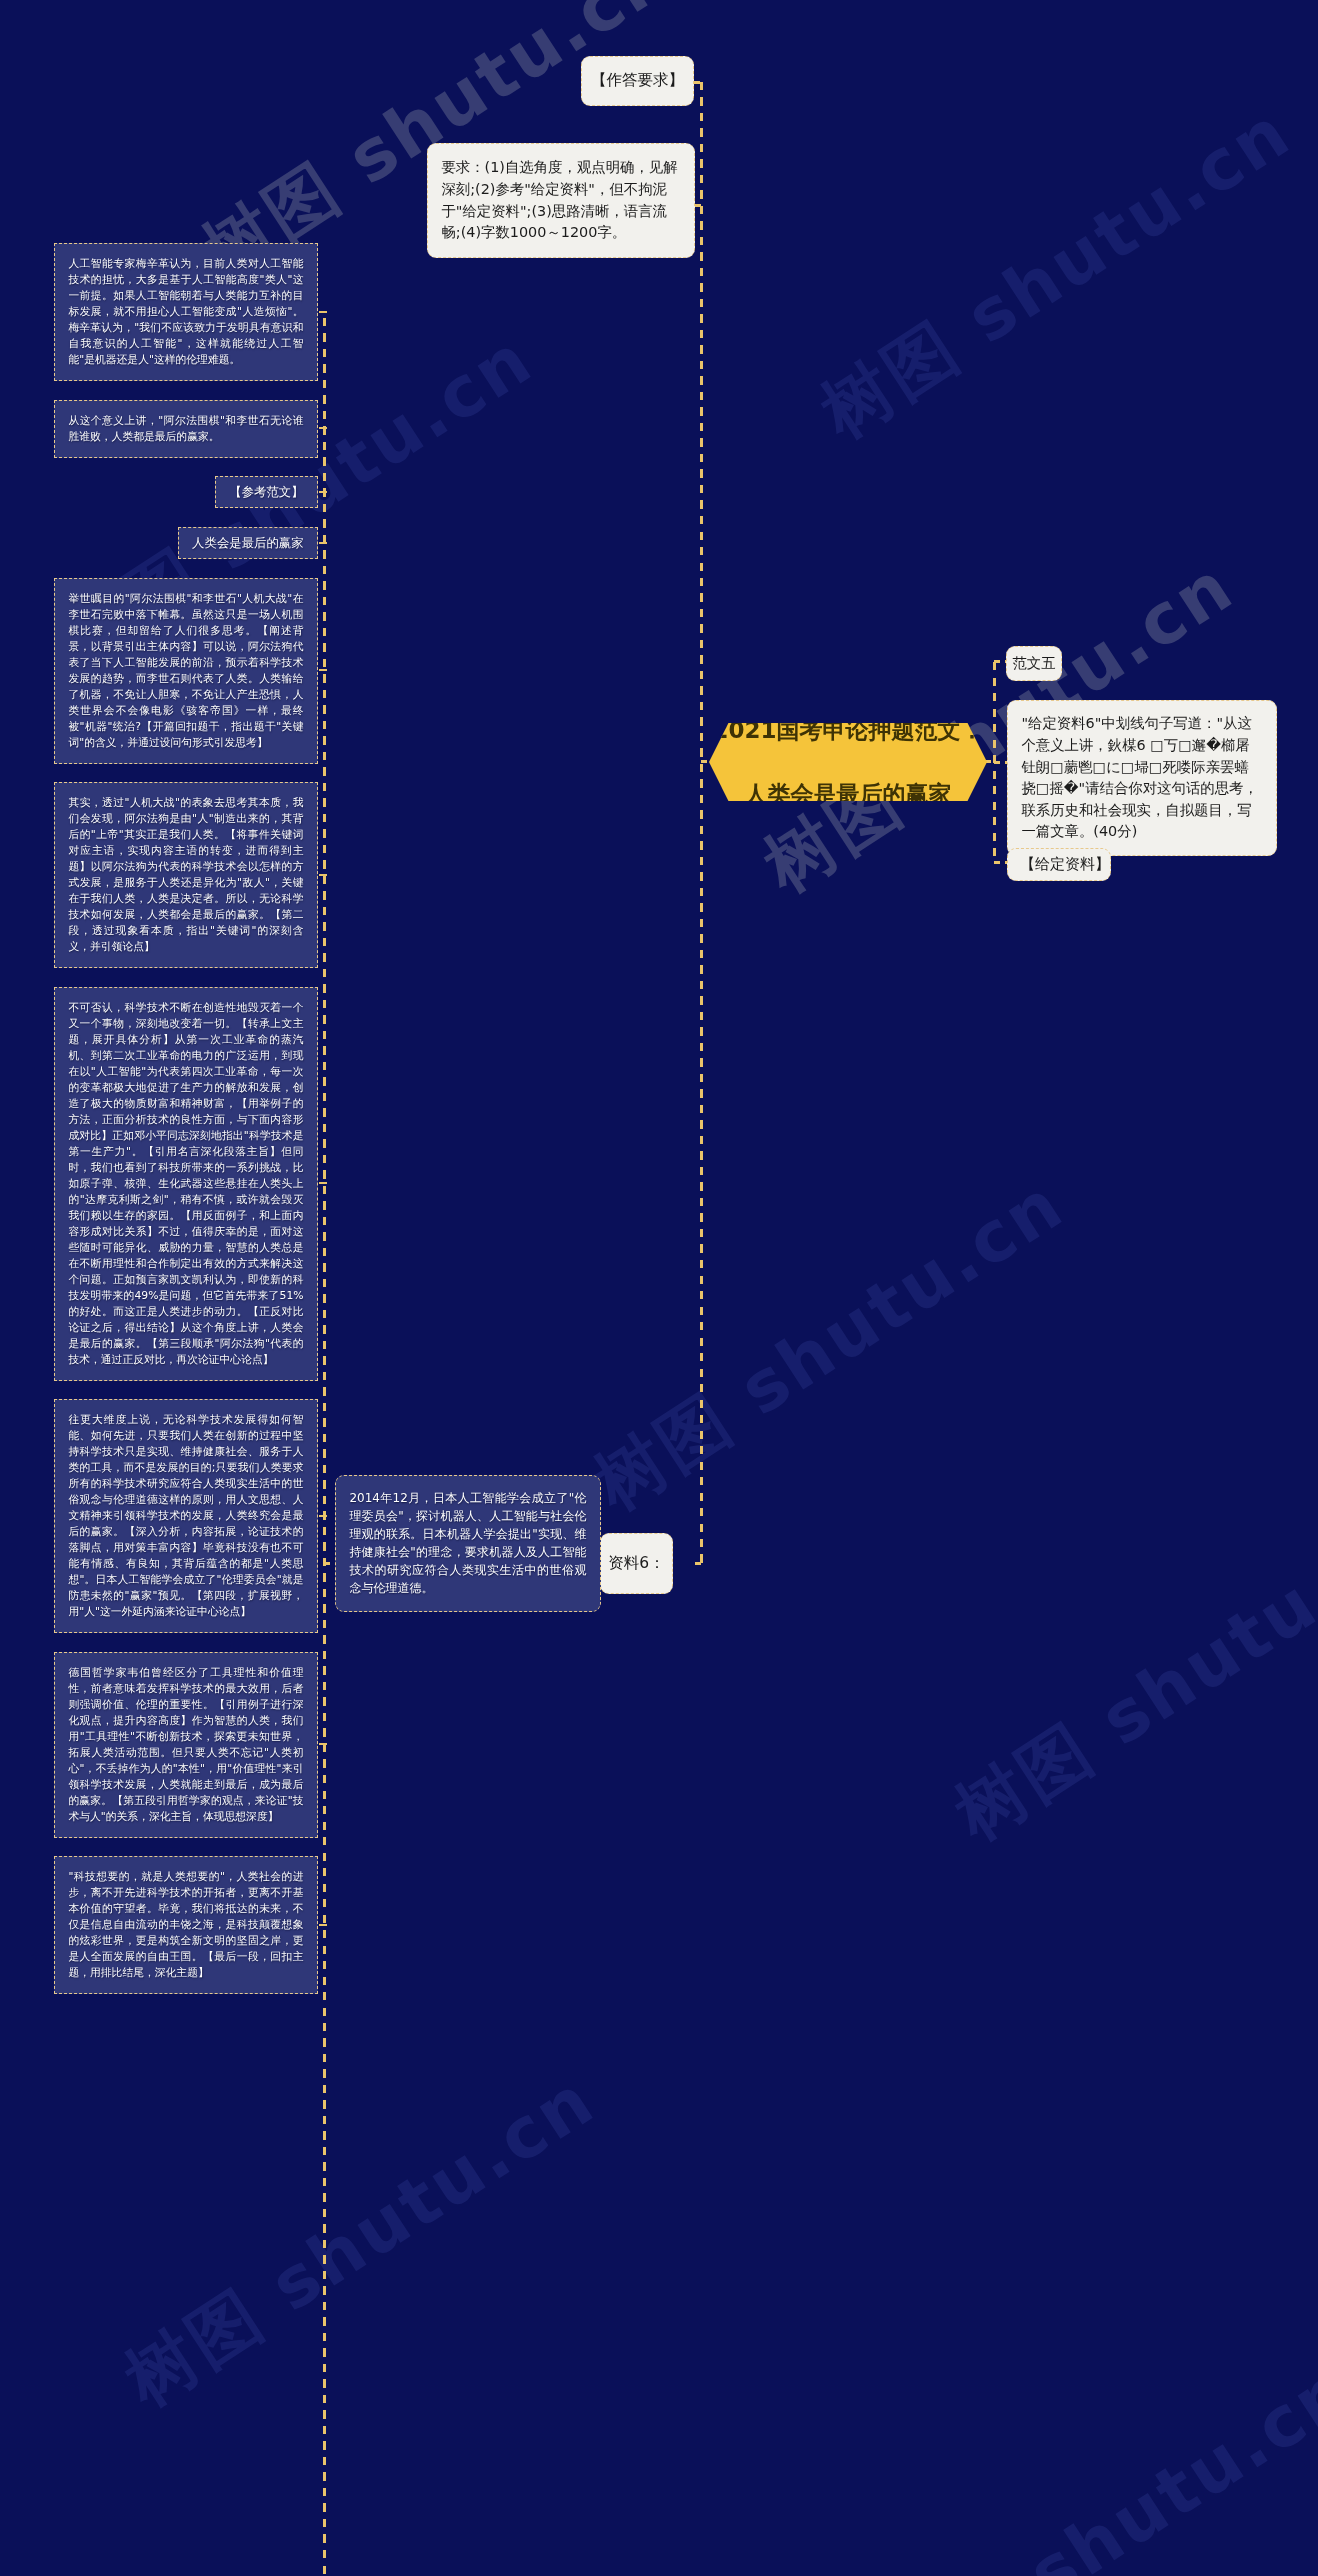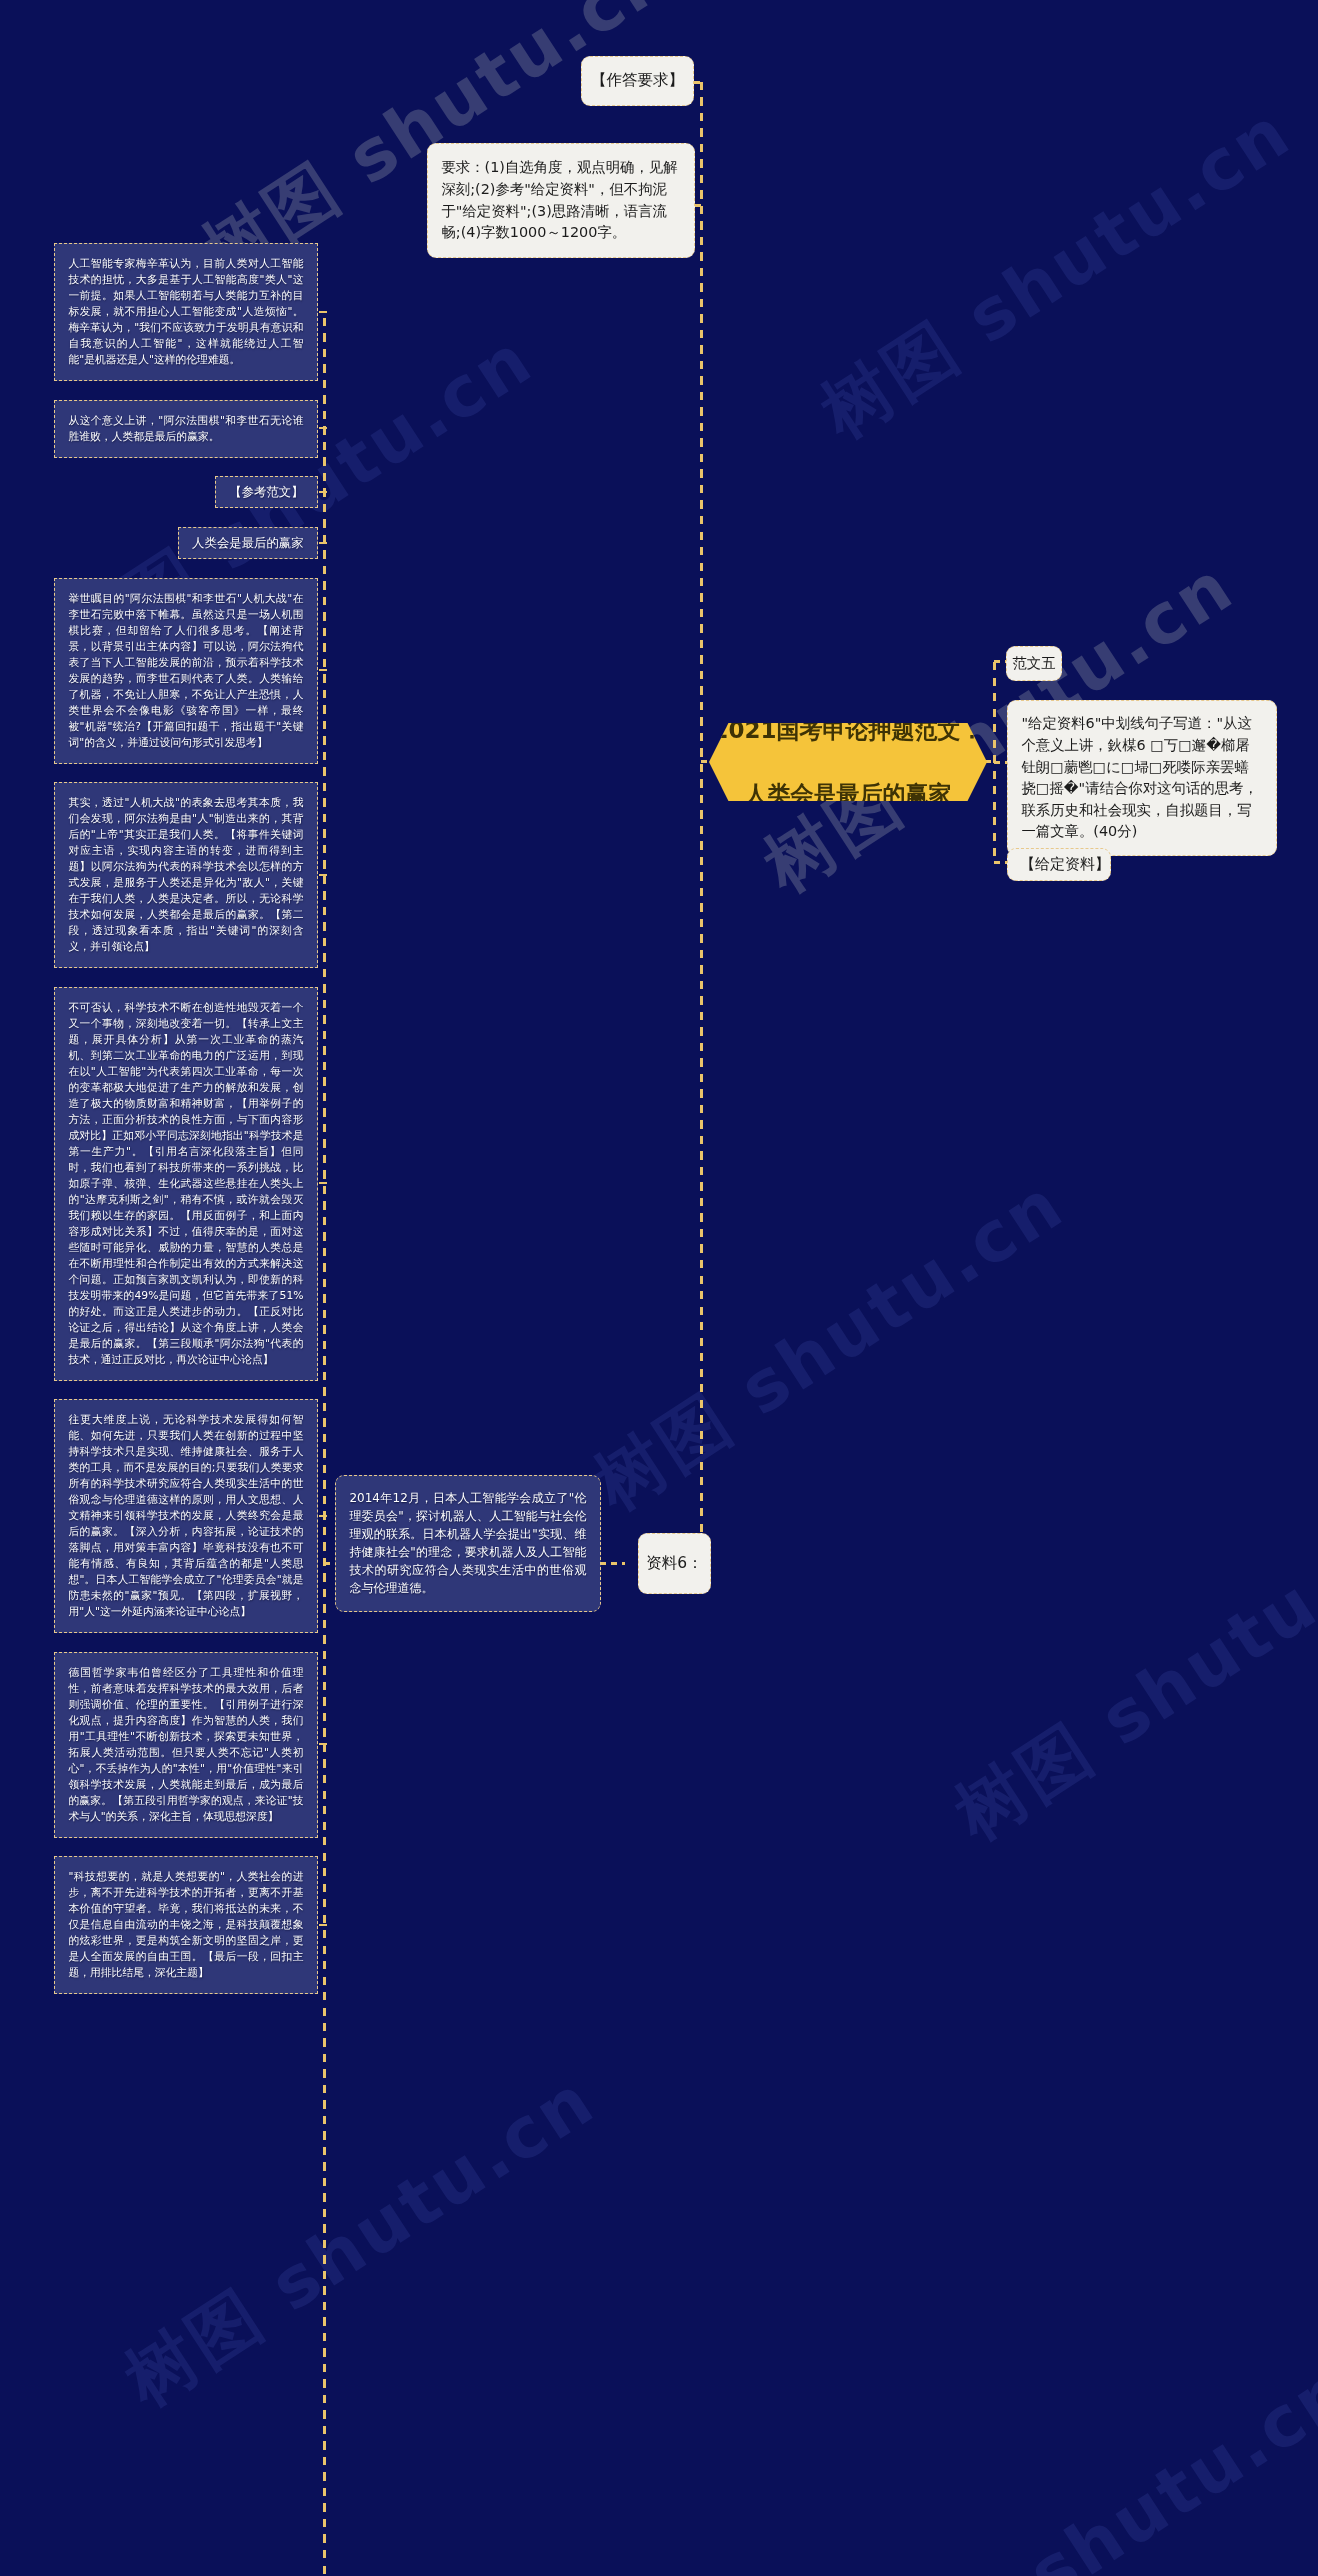--- a/index.html
+++ b/index.html
@@ -31,21 +31,21 @@
   
   #box-zuoda{left:581px;top:56px;width:113px;padding:13.4px 0;text-align:center;font-size:15.5px;}
   #box-req{left:427px;top:143px;width:268px;padding:13.4px;font-size:14.4px;line-height:21.6px;}
   #root{left:709px;top:723px;width:278px;height:78px;background:#f5c43a;
         clip-path:polygon(0% 50%,7% 0%,93% 0%,100% 50%,93% 100%,7% 100%);
         display:flex;flex-direction:column;justify-content:center;align-items:center;
         font-size:23px;font-weight:bold;color:#3e3305;line-height:31px;text-align:center;gap:33px;}
   #box-fw5{left:1006px;top:646px;width:56px;padding:7.2px 0;text-align:center;font-size:14.4px;}
   #box-question{left:1007px;top:700px;width:270px;padding:12.4px 13.4px;font-size:14.4px;line-height:21.6px;}
   #box-gdzl{left:1007px;top:848px;width:104px;padding:6.2px 0;text-align:right;font-size:15px;}
-  #box-zl6{left:638px;top:1533px;width:73px;height:61px;display:flex;align-items:center;
+  #box-zl6{left:600px;top:1533px;width:73px;height:61px;display:flex;align-items:center;
            justify-content:center;font-size:15.5px;}
   #box-2014{left:335px;top:1475px;width:266px;padding:13.4px;font-size:12px;line-height:18px;
             text-align:justify;}
 </style>
 </head>
 <body>
 
 <div id="canvas">
 
   <div class="wm gray" style="left:185px;top:222px;">树图 shutu.cn</div>

